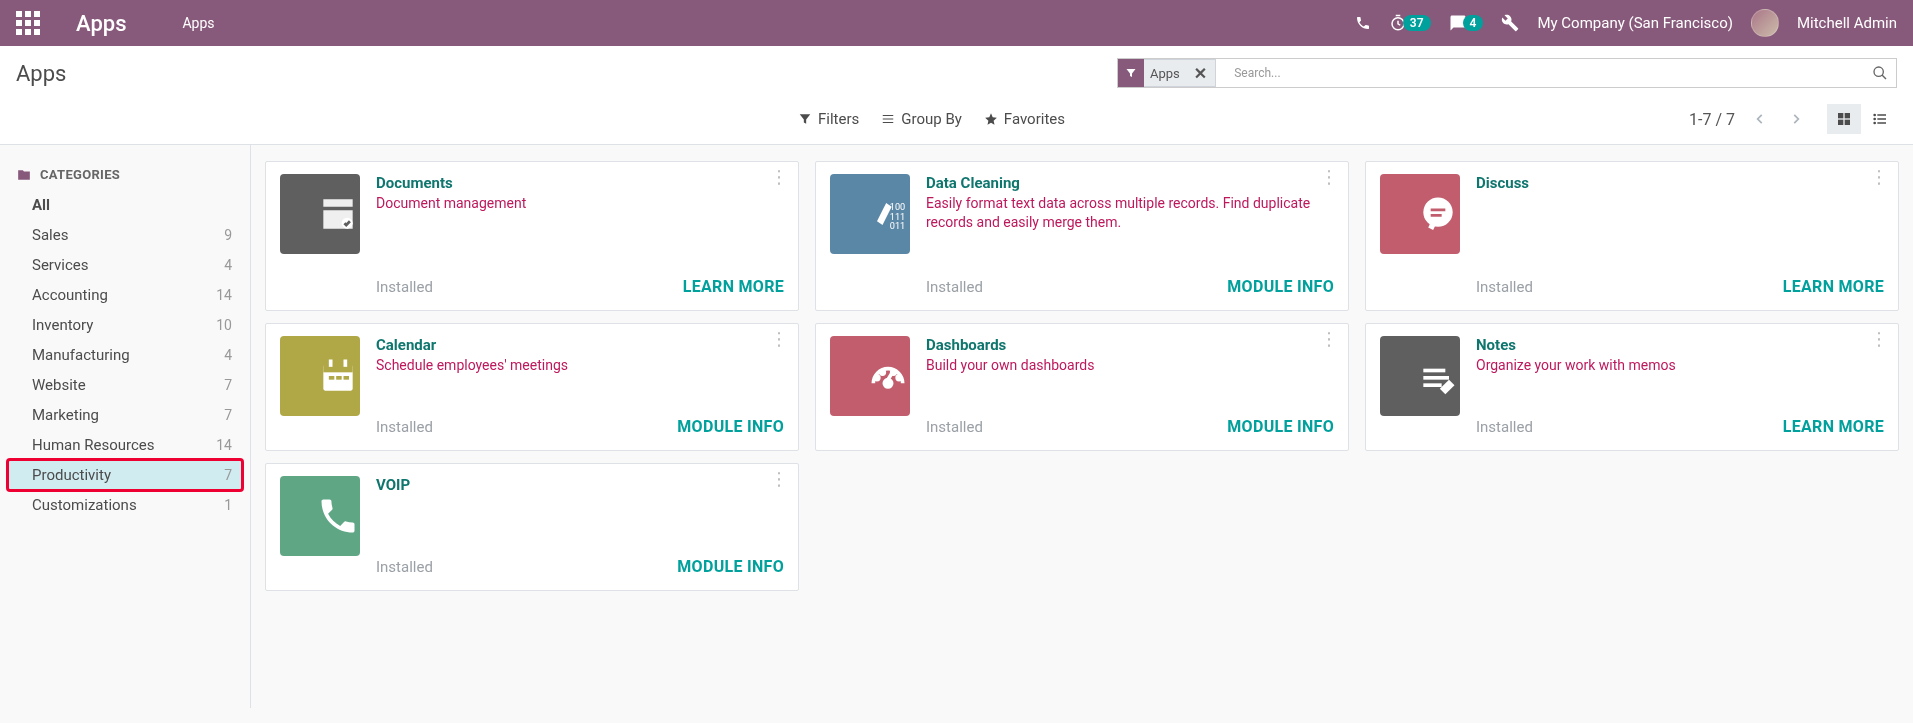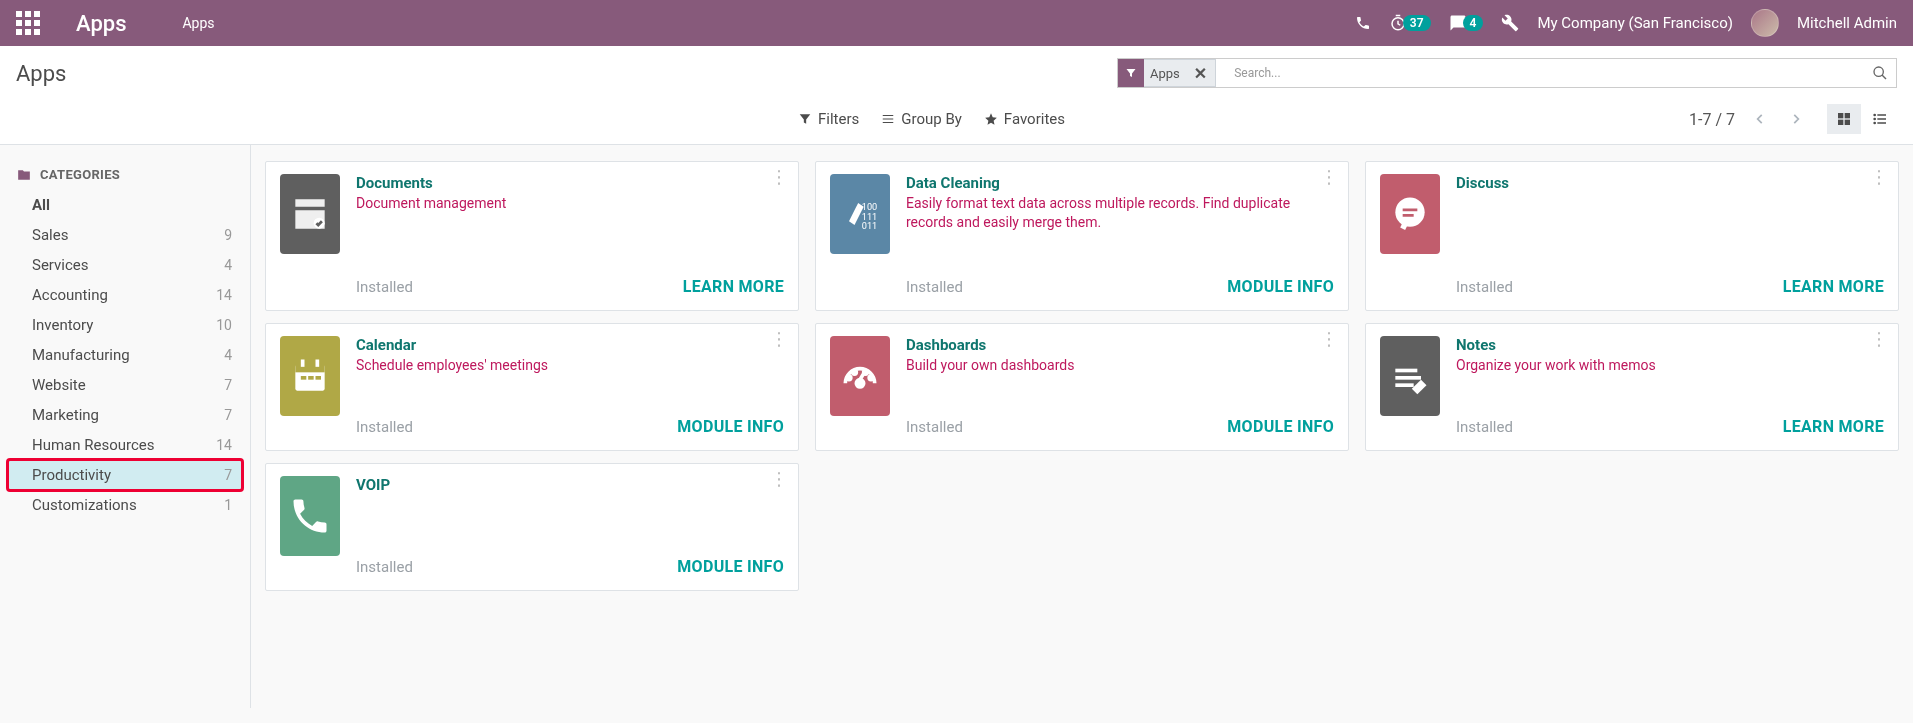--- a/index.html
+++ b/index.html
@@ -46,21 +46,21 @@
 .side-header { display: flex; align-items: center; color: #666; font-weight: 700; font-size: 13px; letter-spacing: 0.3px; padding: 6px 8px 8px 8px; }
 .side-folder { color: #875a7b; margin-right: 8px; }
 .side-item { display: flex; justify-content: space-between; align-items: center; padding: 6px 10px 6px 24px; font-size: 15px; color: #4c4c4c; cursor: pointer; border-radius: 2px; }
 .side-item.highlight { outline: 3px solid #e03; outline-offset: -1px; background:#d1ecf1; }
 .side-all { font-weight: 700; }
 .side-count { color: #999; font-size: 14px; }
 
 .kanban { flex: 1; padding: 16px 14px; display: grid; grid-template-columns: repeat(3, 1fr); gap: 12px 16px; align-content: start; }
 .card { background: #fff; border: 1px solid #dee2e6; border-radius: 2px; padding: 12px 14px 14px 14px; display: flex; gap: 16px; position: relative; height: 128px; }
 .card.tall { height: 150px; }
-.card-icon { width: 60px; height: 80px; border-radius: 4px; flex-shrink: 0; display:flex; align-items:center; justify-content:center; color:#fff; }
+.card-icon { width: 80px; height: 80px; border-radius: 4px; flex-shrink: 0; display:flex; align-items:center; justify-content:flex-end; color:#fff; }
 .card-body { flex: 1; display: flex; flex-direction: column; }
 .card-title { font-weight: 700; font-size: 15px; color: #0f766e; }
 .card-desc { font-size: 14px; color: #be185d; line-height: 1.35; margin-top: 2px; }
 .card-bottom { margin-top: auto; display: flex; justify-content: space-between; align-items: flex-end; }
 .card-status { color: #9aa0a6; font-size: 15px; }
 .card-link { color: #00a09d; font-weight: 700; font-size: 16px; letter-spacing: 0.3px; cursor: pointer; }
 .card-menu { position: absolute; top: 10px; right: 10px; color: #bbb; cursor: pointer; font-size: 18px; line-height: 10px; }
 
 .ic-documents{background:#5f5f5f;} .ic-clean{background:#5b87a6;} .ic-discuss{background:#c15d6d;}
 .ic-calendar{background:#b0a846;} .ic-dash{background:#c15d6d;} .ic-notes{background:#5f5f5f;}

